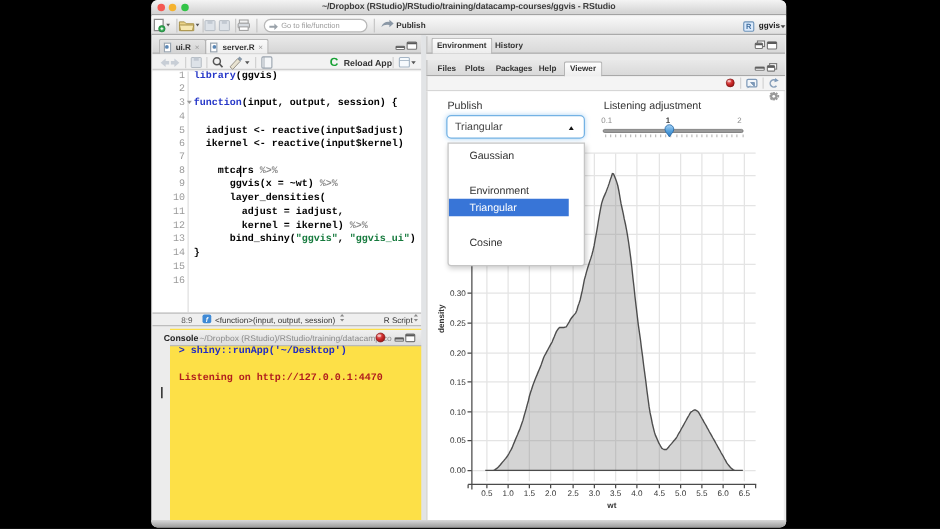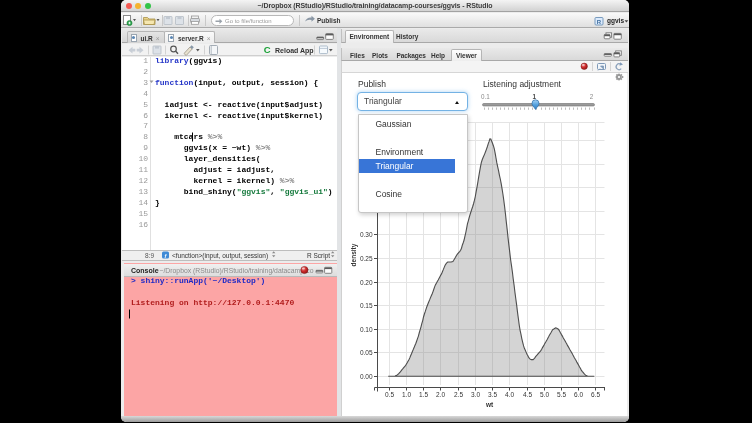--- a/index.html
+++ b/index.html
@@ -20,21 +20,21 @@
 .docicon:after{content:"";position:absolute;left:0.5px;top:1px;width:3px;height:3px;border-radius:50%;background:#5b87b5}
 #edtools{position:absolute;left:1px;top:44px;width:215px;height:12px;background:#f2f2f2;border-bottom:1px solid #cfcfcf}
 #editor{position:absolute;left:1px;top:57px;width:215px;height:193px;background:#fff;overflow:hidden}
 #gutter{position:absolute;left:0;top:0;width:29px;height:193px;background:#fff;border-right:1px solid #e0e0e0}
 pre{margin:0;font-family:"Liberation Mono",monospace;font-size:8px;line-height:10.9px;font-weight:700}
 #lnums{position:absolute;left:0;top:-1px;width:26px;text-align:right;color:#9a9a9a;font-weight:400}
 #code{position:absolute;left:33px;top:-1px;color:#000}
 .kw{color:#2637c8}.str{color:#167a3d}.op{color:#888}
 #statusbar{position:absolute;left:1px;top:250px;width:215px;height:11px;background:#efefef;border-top:1px solid #bdbdbd;border-bottom:1px solid #bdbdbd;font-size:6.5px;color:#444}
 
-#console{position:absolute;left:3px;top:263px;width:254px;height:153px;background:#fca5a5}
+#console{position:absolute;left:15px;top:263px;width:254px;height:153px;background:#fde047}
 #conhdr{position:absolute;left:0;top:1px;width:215px;height:13px;background:linear-gradient(#f0f0f0,#ddd);border-bottom:1px solid #b9b9b9}
 #conbody{position:absolute;left:7px;top:13px}
 .blue{color:#1f2ac6}.red{color:#b11d1d}
 
 #vdiv{position:absolute;left:216px;top:28px;width:4px;height:388px;background:#e2e4e6}
 
 #envbar{position:absolute;left:220px;top:29px;width:287px;height:13.5px;background:linear-gradient(#e9e9e9,#d9d9d9);border-bottom:1px solid #a8a8a8;border-left:1px solid #c0c0c0}
 .rtab{position:absolute;top:1px;height:12.5px;font-size:6.5px;font-weight:700;color:#333;padding:2px 4px 0 4px;border:1px solid #b5b5b5;border-bottom:none;border-radius:2px 2px 0 0;background:linear-gradient(#fdfdfd,#ececec)}
 .rtabp{position:absolute;top:1px;height:12.5px;font-size:6.5px;font-weight:700;color:#333;padding:3px 4px 0 4px}
 #filebar{position:absolute;left:220px;top:48px;width:287px;height:13px;background:linear-gradient(#e9e9e9,#d9d9d9);border-bottom:1px solid #a8a8a8;border-left:1px solid #c0c0c0}

